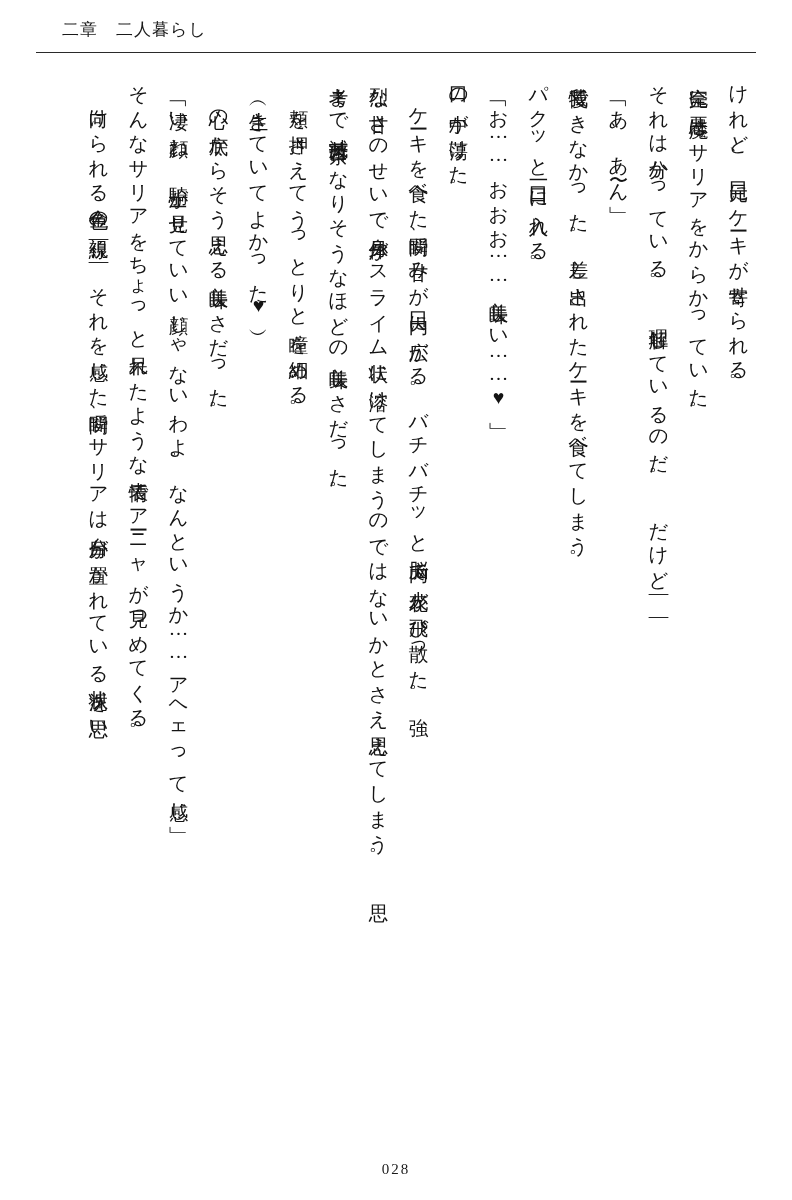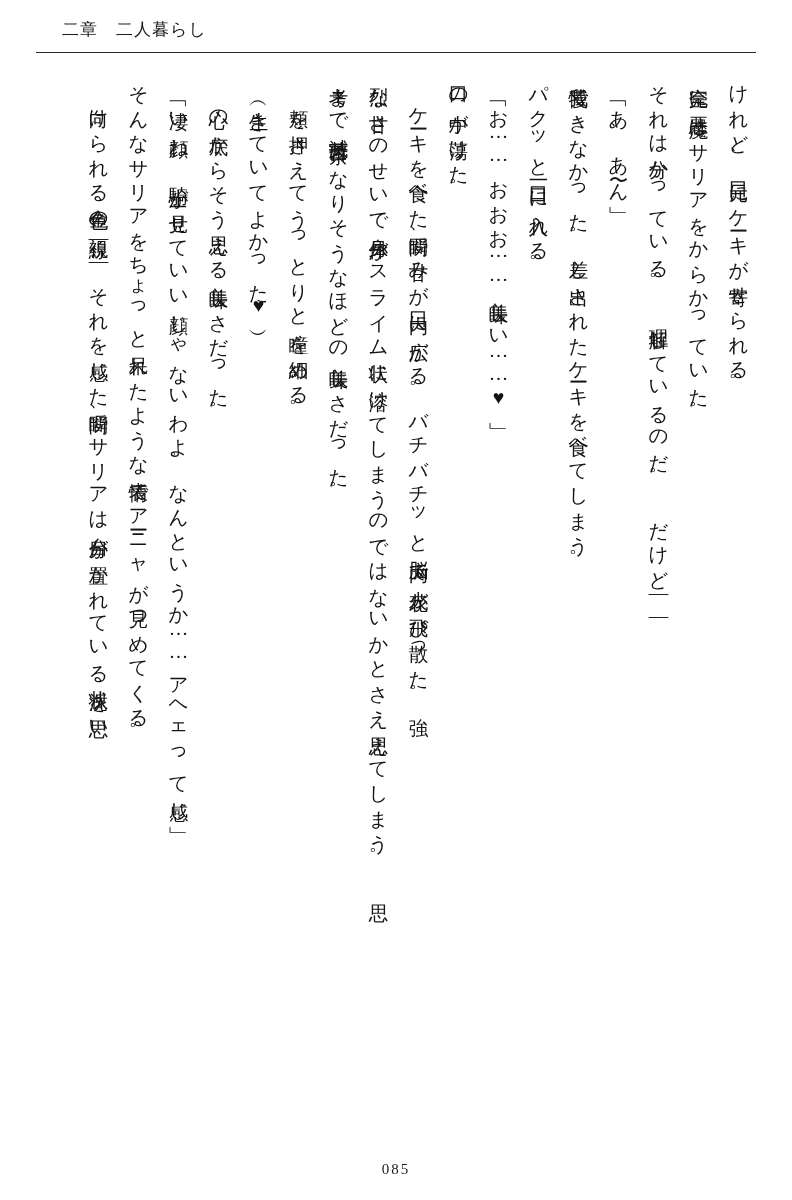--- a/index.html
+++ b/index.html
@@ -107,15 +107,15 @@
     <div class="tcol">烈な甘さのせいで身体がスライム状に溶けてしまうのではないかとさえ思えてしまう。　思</div>
     <div class="tcol">考まで滅茶苦茶になりそうなほどの美味しさだった。</div>
     <div class="tcol indent1">頬を押さえてうっとりと瞳を細める。</div>
     <div class="tcol indent1">（生きていてよかった♥）</div>
     <div class="tcol indent1">心の底からそう思える美味しさだった。</div>
     <div class="tcol indent1">「凄い顔ね。騎士が見せていい顔じゃないわよ。なんというか……アヘェって感じ」</div>
     <div class="tcol">そんなサリアをちょっと呆れたような表情でアーニャが見つめてくる。</div>
     <div class="tcol indent1">向けられる金色の視線――それを感じた瞬間、サリアは自分が置かれている状況を思い</div>
   </div>
 
-  <div class="folio">085</div>
+  <div class="folio">028</div>
 
 </div>
 
 </body></html>

